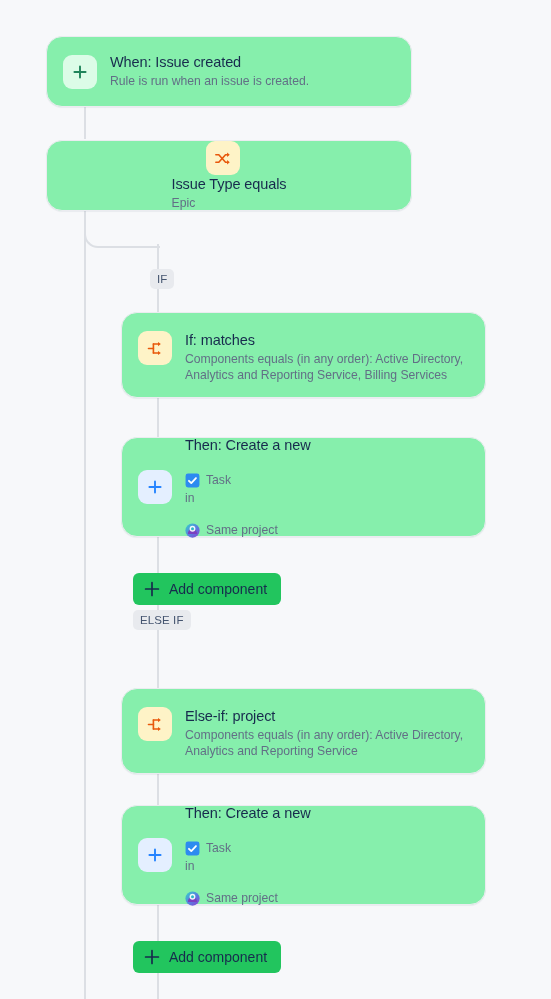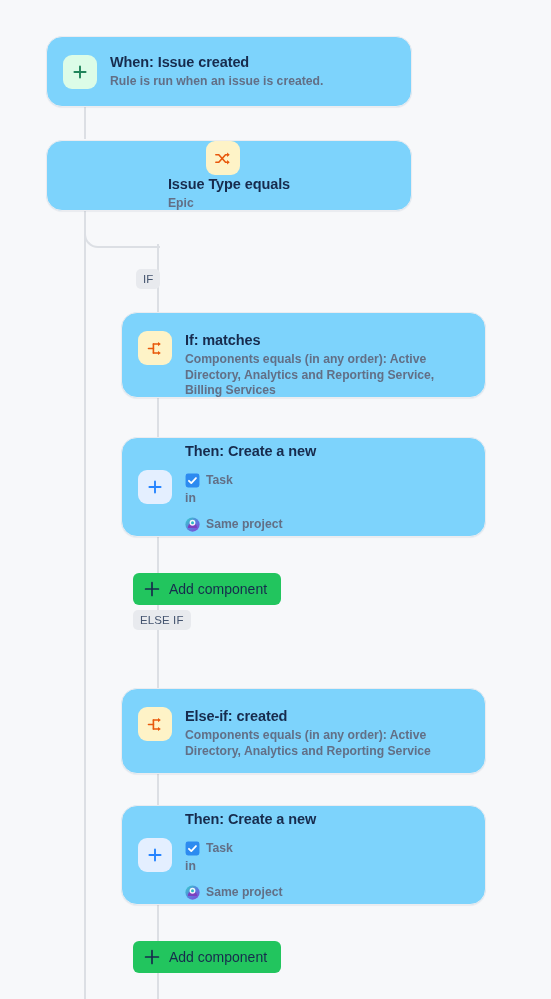--- a/index.html
+++ b/index.html
@@ -32,29 +32,28 @@
     position: absolute;
     border-left: 2px solid #dcdfe4;
     border-bottom: 2px solid #dcdfe4;
     border-bottom-left-radius: 14px;
     z-index: 0;
   }
 
   
   .card {
     position: absolute;
-    background: #7dd3fc;
+    background: #86efac;
     border: 1px solid #ebecf0;
     border-radius: 16px;
     box-sizing: border-box;
     display: flex;
     align-items: flex-start;
     z-index: 2;
     box-shadow: 0 1px 1px rgba(9,30,66,0.06);
-    font-weight: bold;
   }
   .card.center-icon { align-items: center; }
 
   .icon-tile {
     width: 34px;
     height: 34px;
     border-radius: 9px;
     flex: 0 0 34px;
     display: flex;
     align-items: center;
@@ -77,21 +76,21 @@
     font-size: 12.2px;
     color: #626f86;
     line-height: 15.5px;
     margin-top: 2px;
   }
 
   
   .detail-row {
     display: flex;
     align-items: center;
-    margin-top: 12px;
+    margin-top: 18px;
   }
   .detail-row .mini-icon {
     width: 15px;
     height: 15px;
     flex: 0 0 15px;
     margin-right: 6px;
     display: block;
   }
   .detail-text {
     font-size: 12.2px;
@@ -177,21 +176,21 @@
         <path d="M14.8 3.6L17.6 6l-2.8 2.4z" fill="#e8590c"></path>
         <path d="M14.8 11.6L17.6 14l-2.8 2.4z" fill="#e8590c"></path>
       </svg>
     </div>
     <div class="card-body">
       <div class="card-title">Issue Type equals</div>
       <div class="card-sub">Epic</div>
     </div>
   </div>
 
-  <div class="badge" style="left:136px; top:269px;">IF</div>
+  <div class="badge" style="left:150px; top:269px;">IF</div>
 
   <div class="card" style="left:121px; top:312px; width:365px; height:86px; padding:18px 16px 0 16px;">
     <div class="icon-tile yellow">
       <svg width="19" height="19" viewBox="0 0 20 20" aria-hidden="true">
         <g stroke="#e8590c" stroke-width="1.7" fill="none" stroke-linecap="round" stroke-linejoin="round">
           <path d="M2.6 10h5.2"></path>
           <path d="M7.8 5.3v9.4"></path>
           <path d="M7.8 5.3h5.4"></path>
           <path d="M7.8 14.7h5.4"></path>
         </g>
@@ -262,21 +261,21 @@
           <path d="M2.6 10h5.2"></path>
           <path d="M7.8 5.3v9.4"></path>
           <path d="M7.8 5.3h5.4"></path>
           <path d="M7.8 14.7h5.4"></path>
         </g>
         <path d="M12.6 3.1l3 2.2-3 2.2z" fill="#e8590c"></path>
         <path d="M12.6 12.5l3 2.2-3 2.2z" fill="#e8590c"></path>
       </svg>
     </div>
     <div class="card-body">
-      <div class="card-title">Else-if: created</div>
+      <div class="card-title">Else-if: project</div>
       <div class="card-sub">Components equals (in any order): Active Directory, Analytics and Reporting Service</div>
     </div>
   </div>
 
   <div class="card center-icon" style="left:121px; top:805px; width:365px; height:100px; padding:0 16px;">
     <div class="icon-tile blue">
       <svg width="18" height="18" viewBox="0 0 18 18" aria-hidden="true">
         <path d="M9 3.4v11.2M3.4 9h11.2" stroke="#2684ff" stroke-width="1.9" stroke-linecap="round"></path>
       </svg>
     </div>

